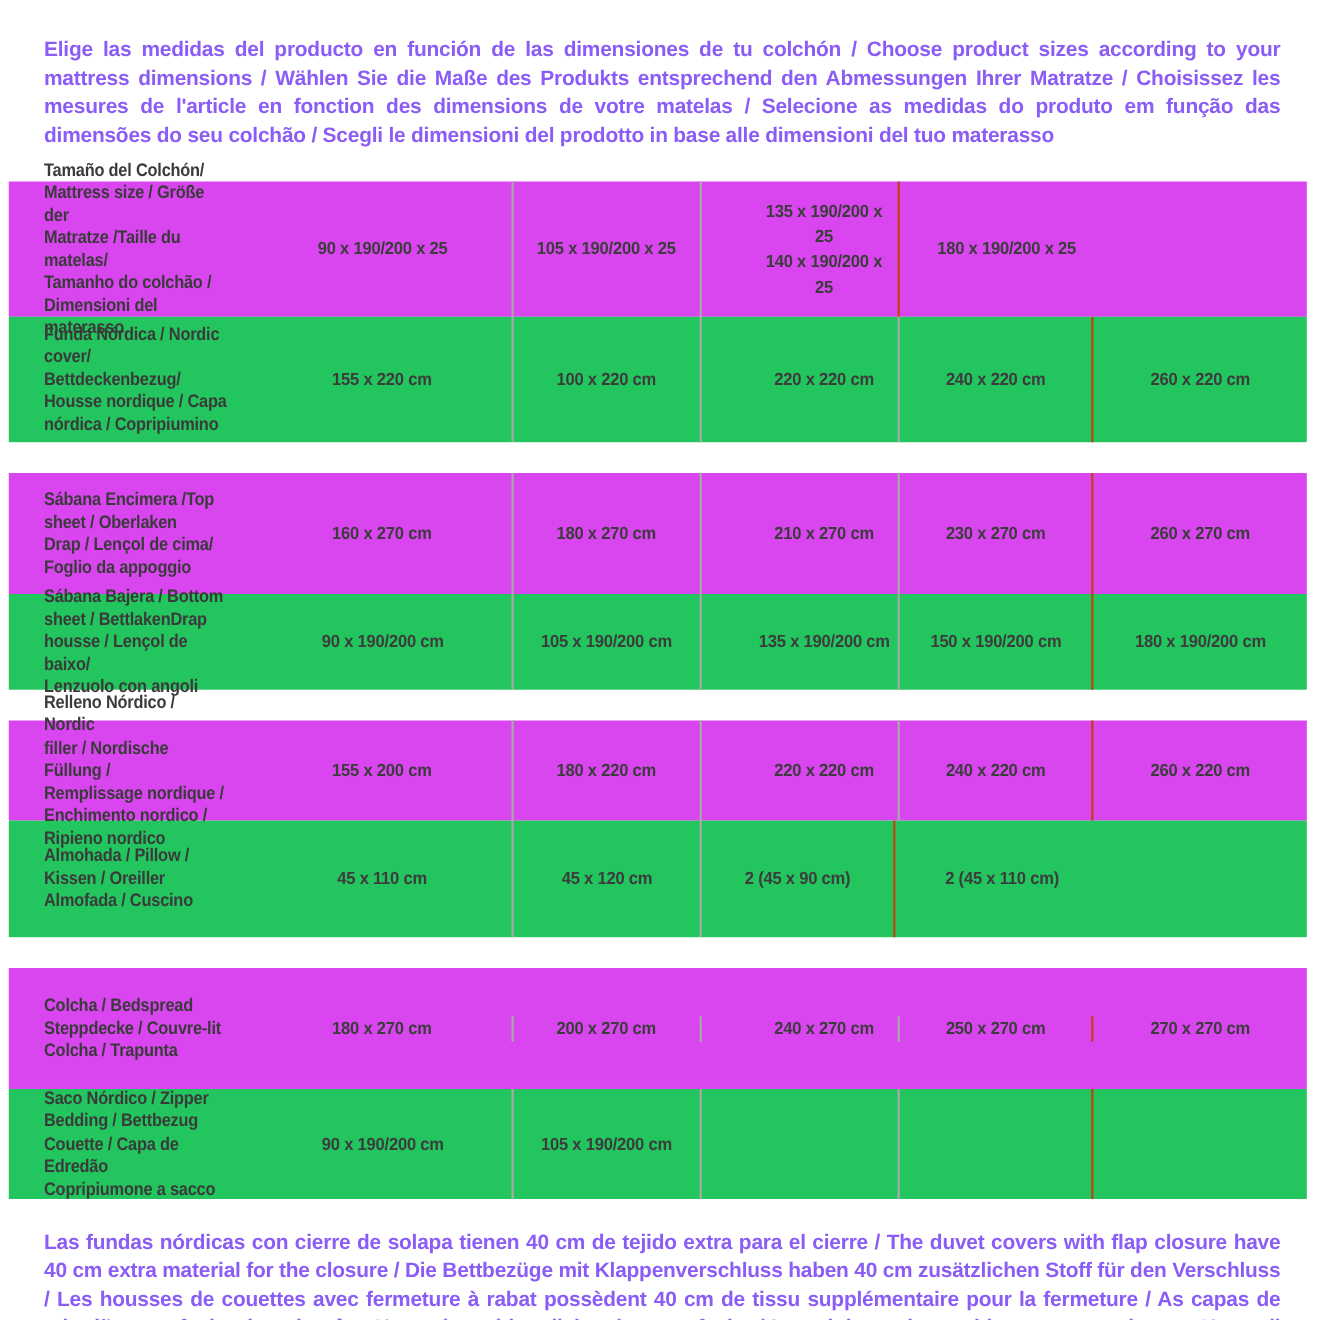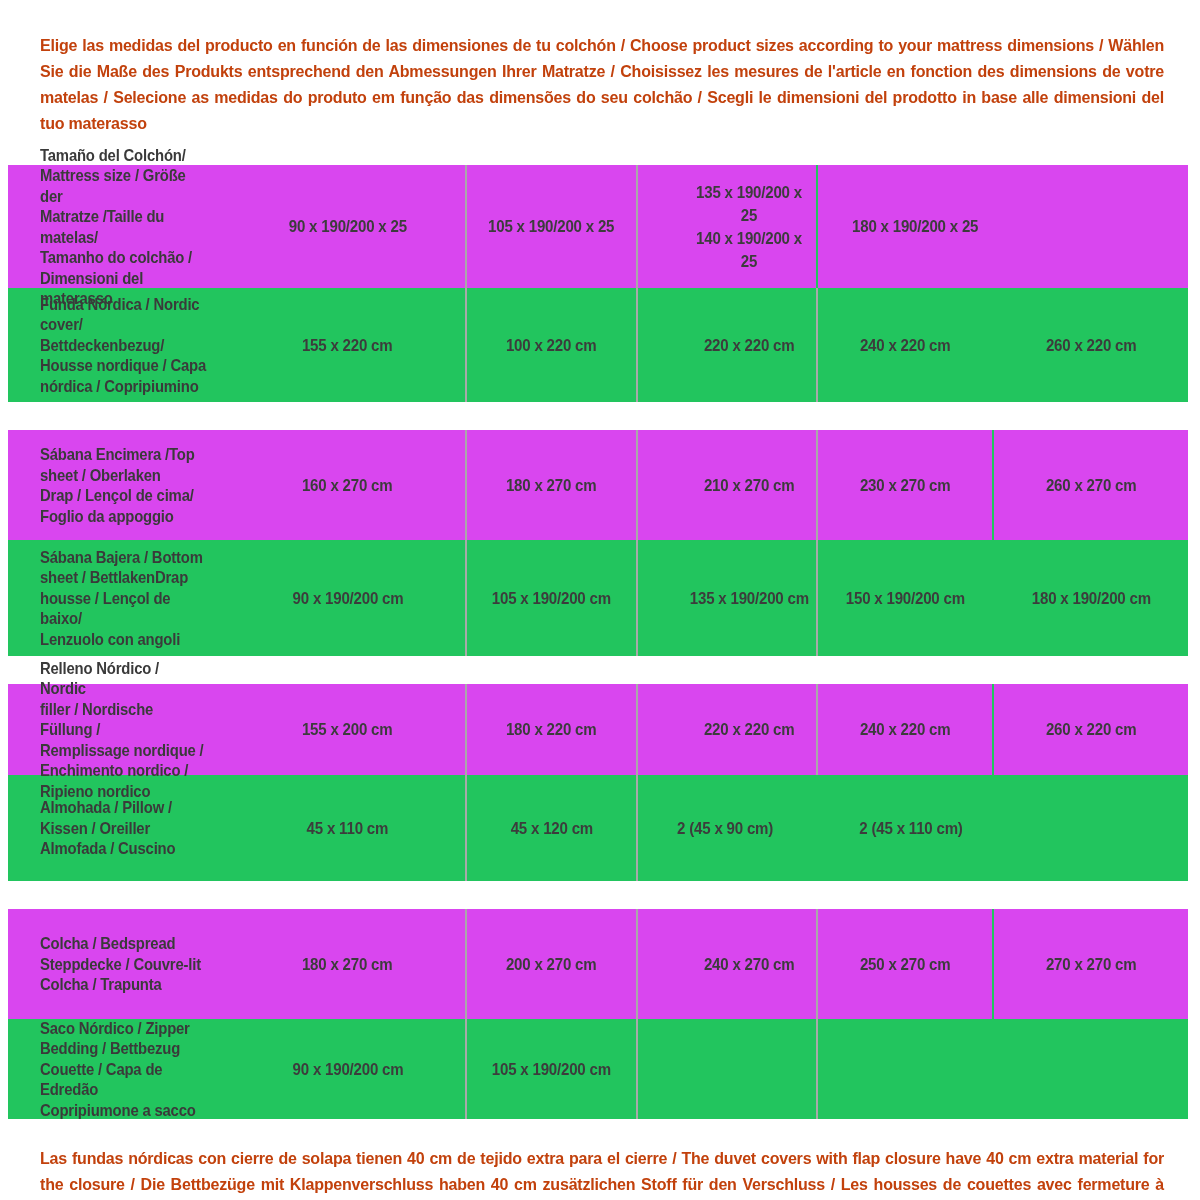--- a/index.html
+++ b/index.html
@@ -6,24 +6,24 @@
   body {
     width:1200px; height:1200px;
     background:#ffffff;
     font-family:"Liberation Sans", sans-serif;
     font-weight:bold;
     color:#3d3d3d;
     overflow:hidden;
   }
   .para {
     text-align:justify;
-    font-size:16px;
+    font-size:19px;
     line-height:26px;
     letter-spacing:-0.2px;
-    color:#c2410c;
+    color:#8b5cf6;
     margin:0 36px 0 40px;
   }
   .intro   { margin-top:33px; }
   .footnote{ margin-top:27px; }
 
   .size-table { margin:18px 12px 0 8px; width:1180px; }
   .row { display:flex; width:1180px; }
   .row.shaded { background:#d946ef;margin-top:28px; }
   .row.plain  { background:#22c55e; }
 
@@ -46,29 +46,29 @@
     line-height:23px;
     letter-spacing:-0.2px;
     transform:scaleX(0.94);
     transform-origin:center center;
     color:#3c3c3c;
   }
   .c1 { width:235px; }
   .c2 { width:171px; border-left:2px solid #a9a9a9; }
   .c3 { width:180px; border-left:2px solid #a9a9a9;padding-left:44px; }
   .c4 { width:176px; border-left:2px solid #a9a9a9; }
-  .c5 { width:196px; border-left:2px solid #22c55e; }
+  .c5 { width:196px; border-left:2px solid #c2410c; }
 
   .h-header { height:123px; }
   .h1 { height:114px; }
   .h2 { height:110px;justify-content:space-between; }
-  .h3 { height:116px; }
+  .h3 { height:87px; }
   .h4 { height:91px; }
   .h5 { height:106px; }
-  .h6 { height:110px; }
+  .h6 { height:110px;align-items:center; }
   .h7 { height:100px; }
 </style>
 </head>
 <body>
 
 <div class="page">
 
   <p class="para intro">Elige las medidas del producto en función de las dimensiones de tu colchón / Choose product sizes according to your mattress dimensions / Wählen Sie die Maße des Produkts entsprechend den Abmessungen Ihrer Matratze / Choisissez les mesures de l'article en fonction des dimensions de votre matelas / Selecione as medidas do produto em função das dimensões do seu colchão / Scegli le dimensioni del prodotto in base alle dimensioni del tuo materasso</p>
 
   <div class="size-table">

